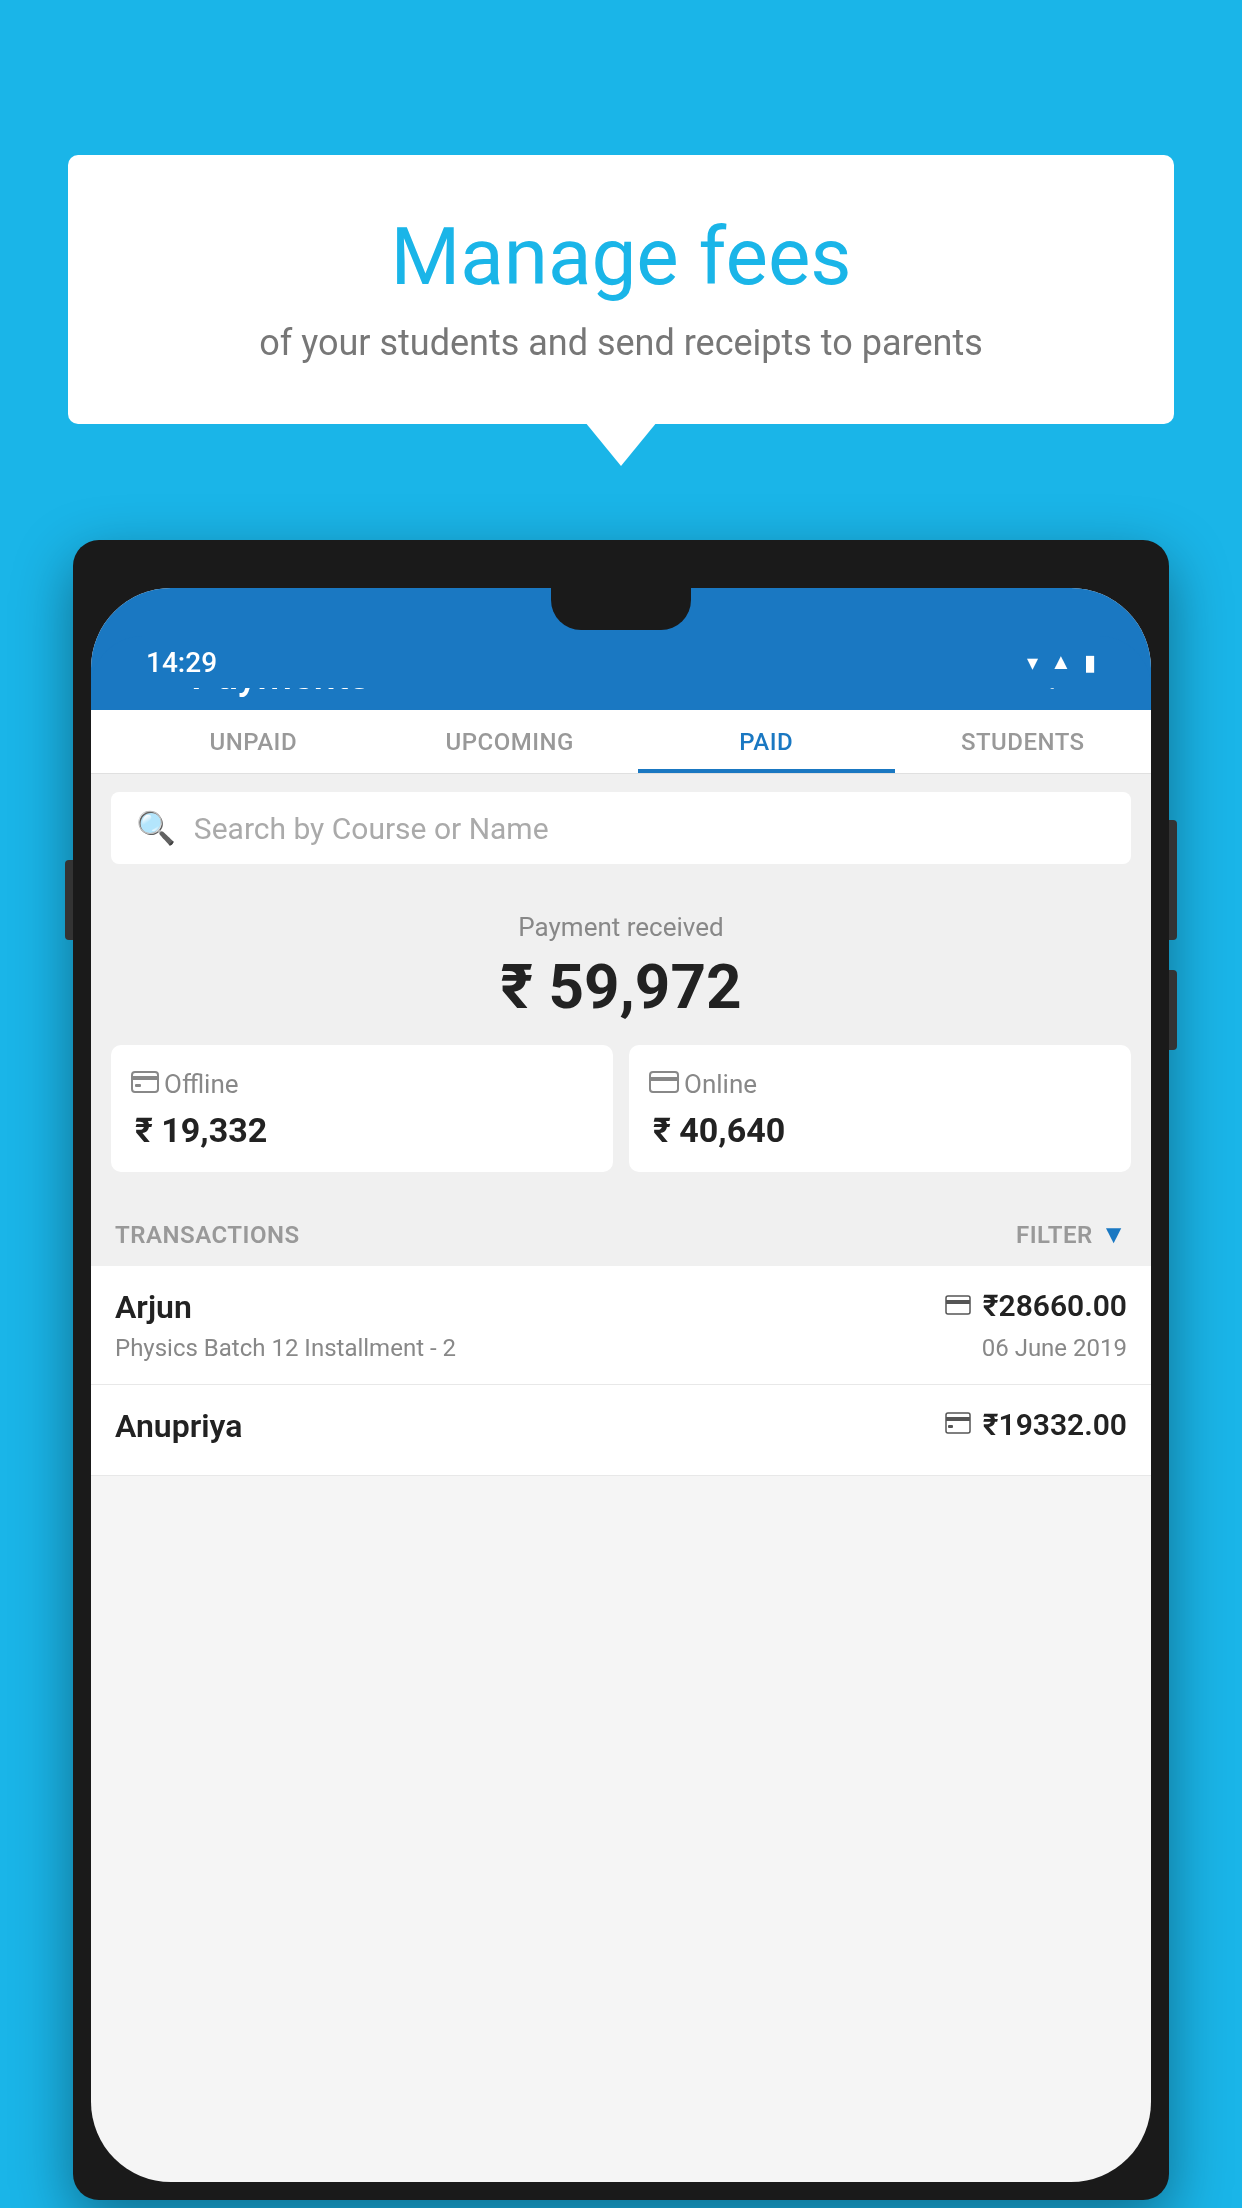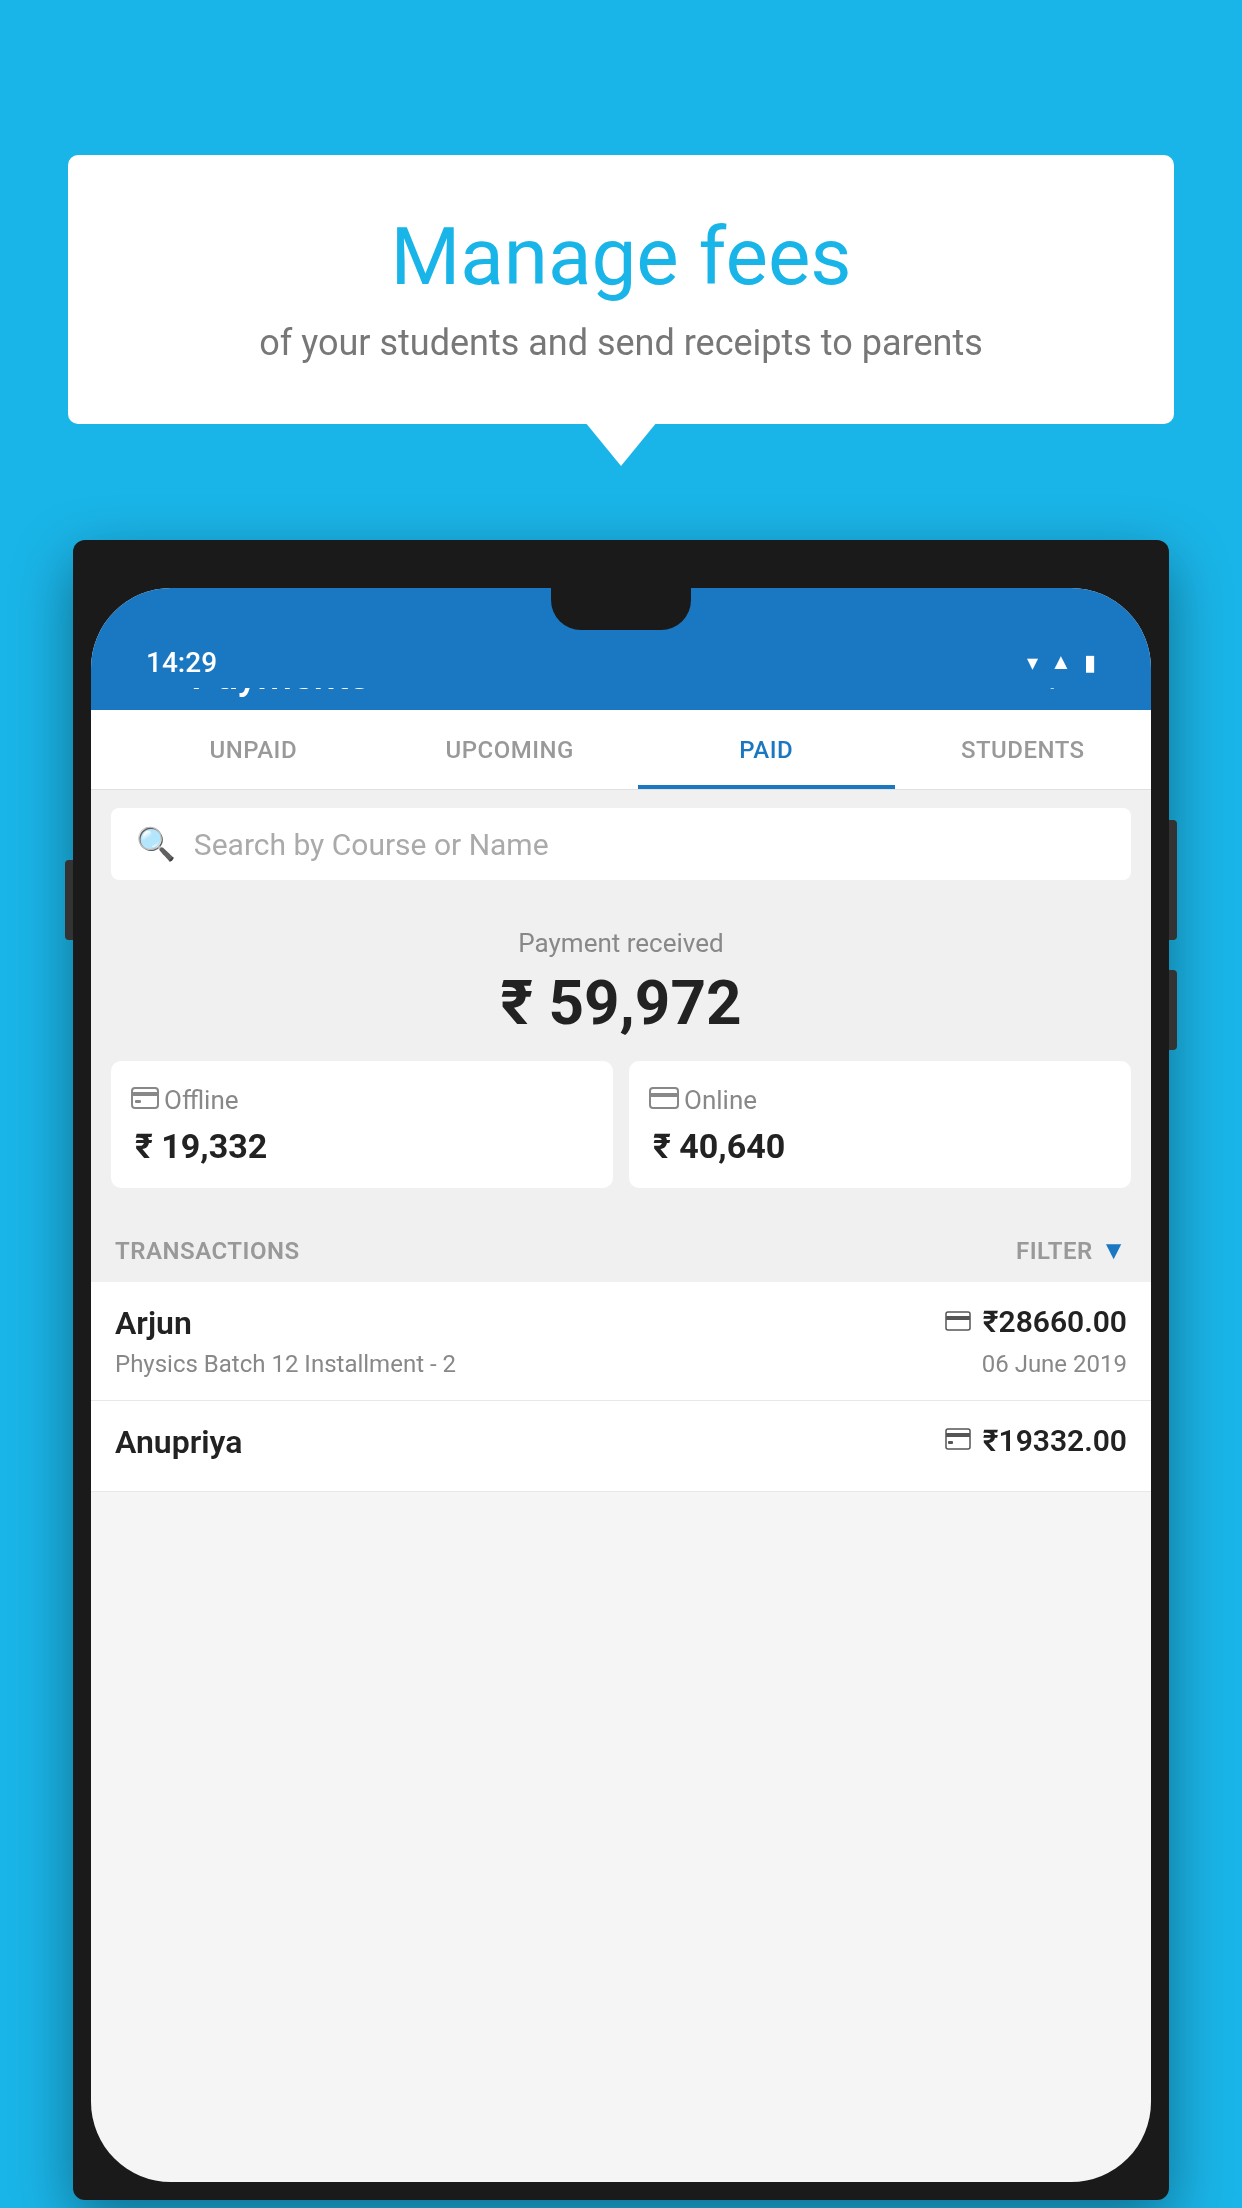--- a/index.html
+++ b/index.html
@@ -56,21 +56,21 @@
     }
 
     
     .phone-frame {
       position: absolute;
       top: 540px;
       left: 73px;
       width: 1096px;
       height: 1660px;
       background: #1a1a1a;
-      border-radius: 12px;
+      border-radius: 26px;
       box-shadow: 0 20px 60px rgba(0,0,0,0.4);
     }
 
     
     .phone-status-bar {
       position: absolute;
       top: 48px;
       left: 0;
       right: 0;
       height: 52px;
@@ -156,21 +156,21 @@
 
     .app-bar-icon {
       color: white;
       font-size: 38px;
     }
 
     
     .tab-bar {
       background: white;
       display: flex;
-      height: 80px;
+      height: 64px;
       border-bottom: 1px solid #e0e0e0;
       padding-left: 34px;
     }
 
     .tab-item {
       flex: 1;
       display: flex;
       align-items: center;
       justify-content: center;
       font-size: 24px;

